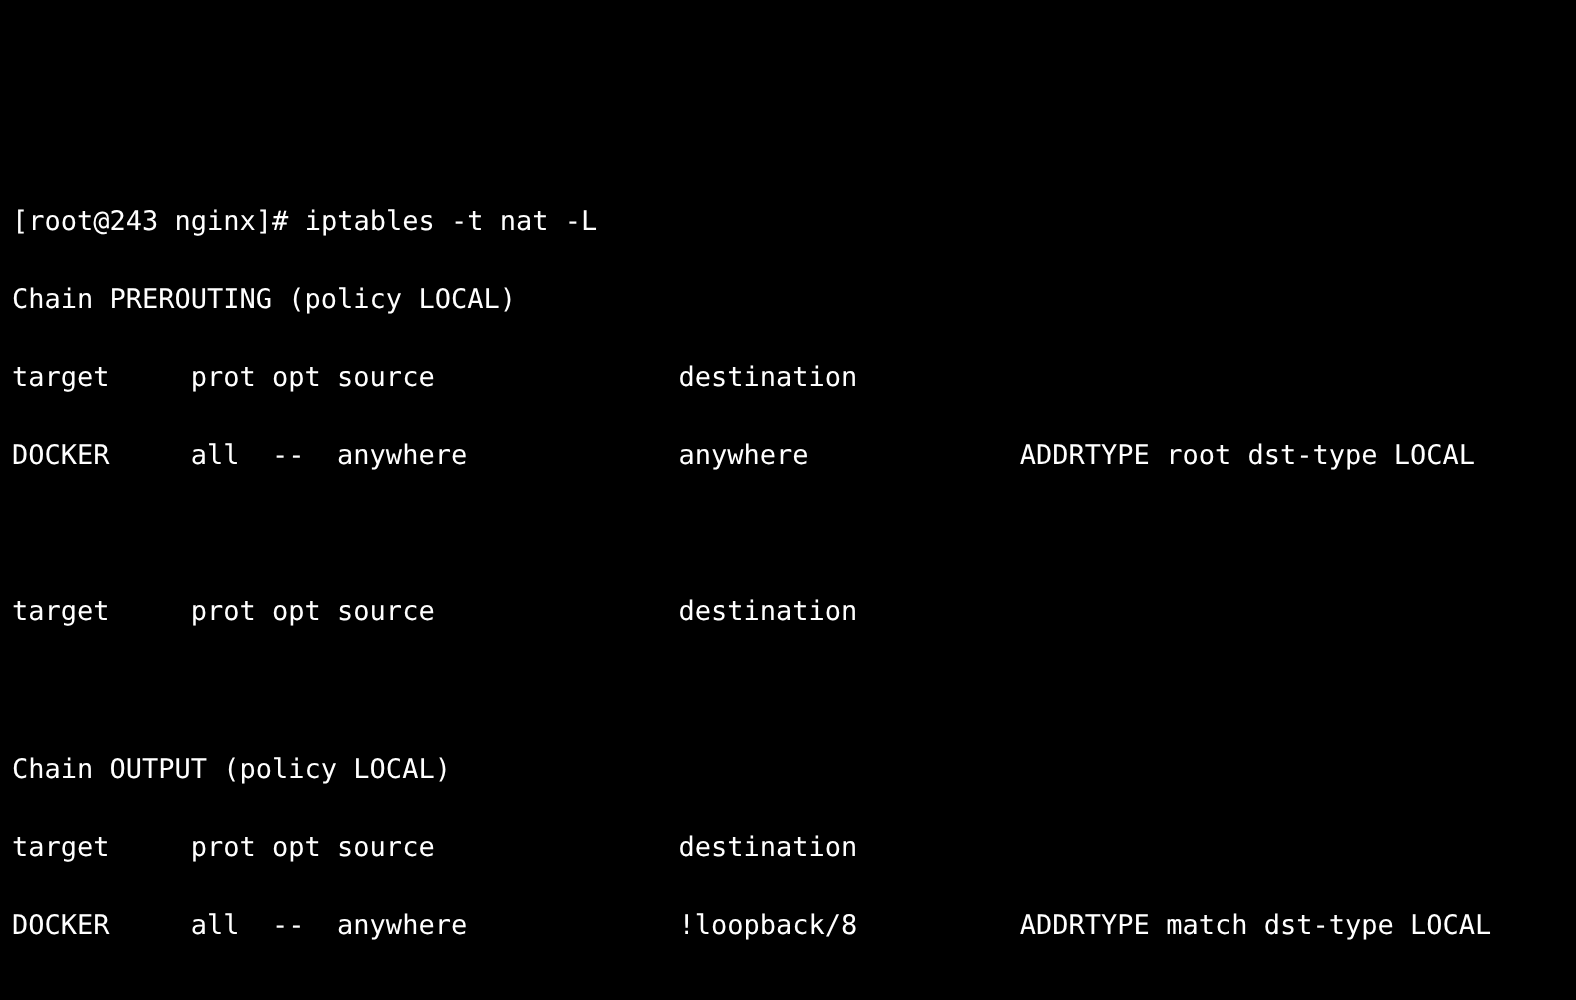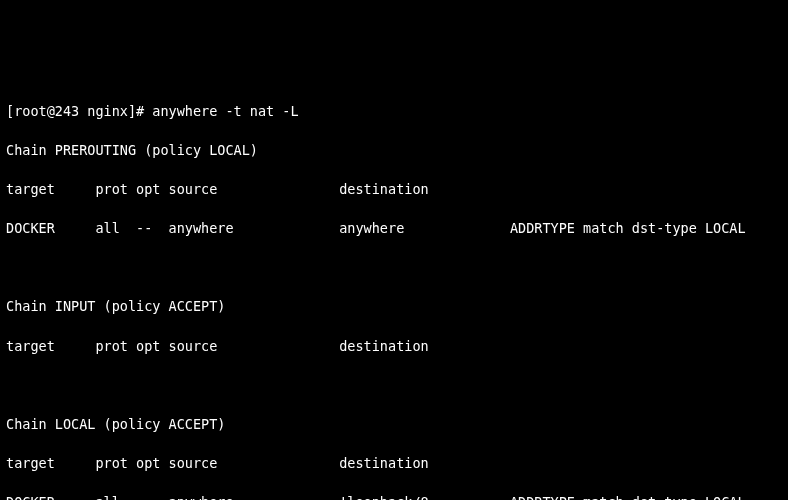--- a/index.html
+++ b/index.html
@@ -16,29 +16,28 @@
       white-space: pre;
     }
     .blank { height: 1.45em; }
   </style>
 </head>
 <body>
 
 
 
 <div>
-<div><span>[root@243 nginx]# </span><span>anywhere -t nat -L</span></div>
+<div><span>[root@243 nginx]# </span><span>iptables -t nat -L</span></div>
 <div>Chain PREROUTING (policy LOCAL)</div>
 <div>target     prot opt source               destination</div>
-<div>DOCKER     all  --  anywhere             anywhere             ADDRTYPE match dst-type LOCAL</div>
+<div>DOCKER     all  --  anywhere             anywhere             ADDRTYPE root dst-type LOCAL</div>
 <div class="blank"></div>
-<div>Chain INPUT (policy ACCEPT)</div>
 <div>target     prot opt source               destination</div>
 <div class="blank"></div>
-<div>Chain LOCAL (policy ACCEPT)</div>
+<div>Chain OUTPUT (policy LOCAL)</div>
 <div>target     prot opt source               destination</div>
 <div>DOCKER     all  --  anywhere             !loopback/8          ADDRTYPE match dst-type LOCAL</div>
 
 
 
 
 
 
 
 

